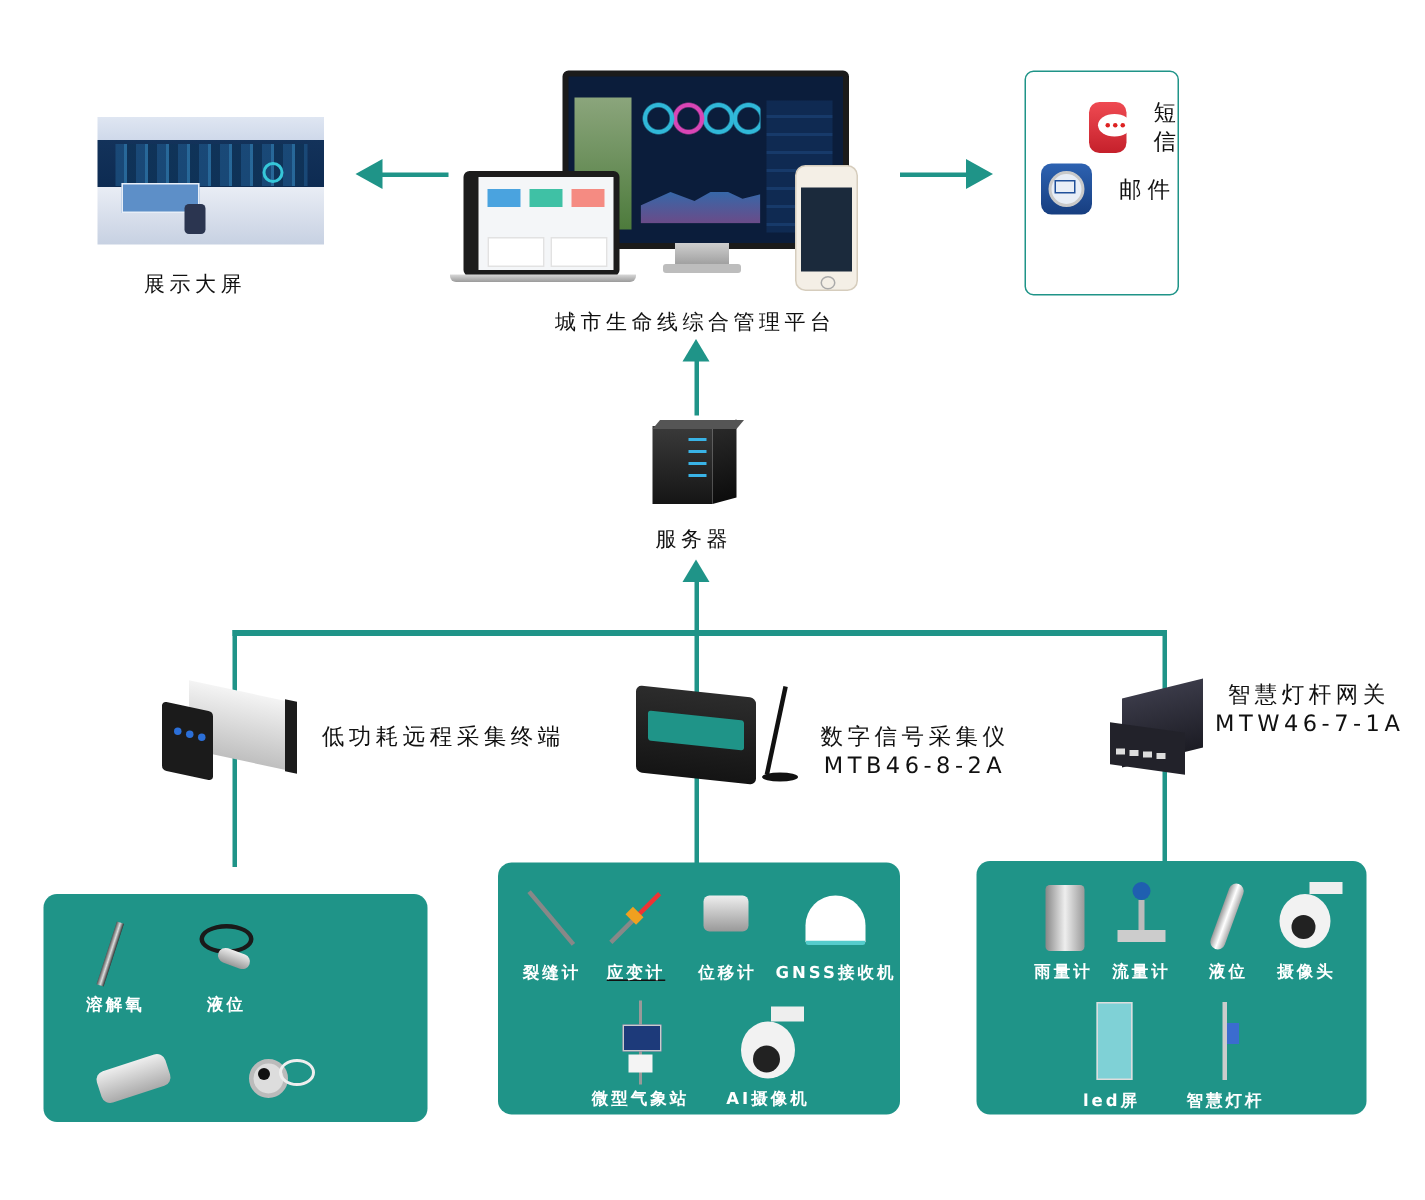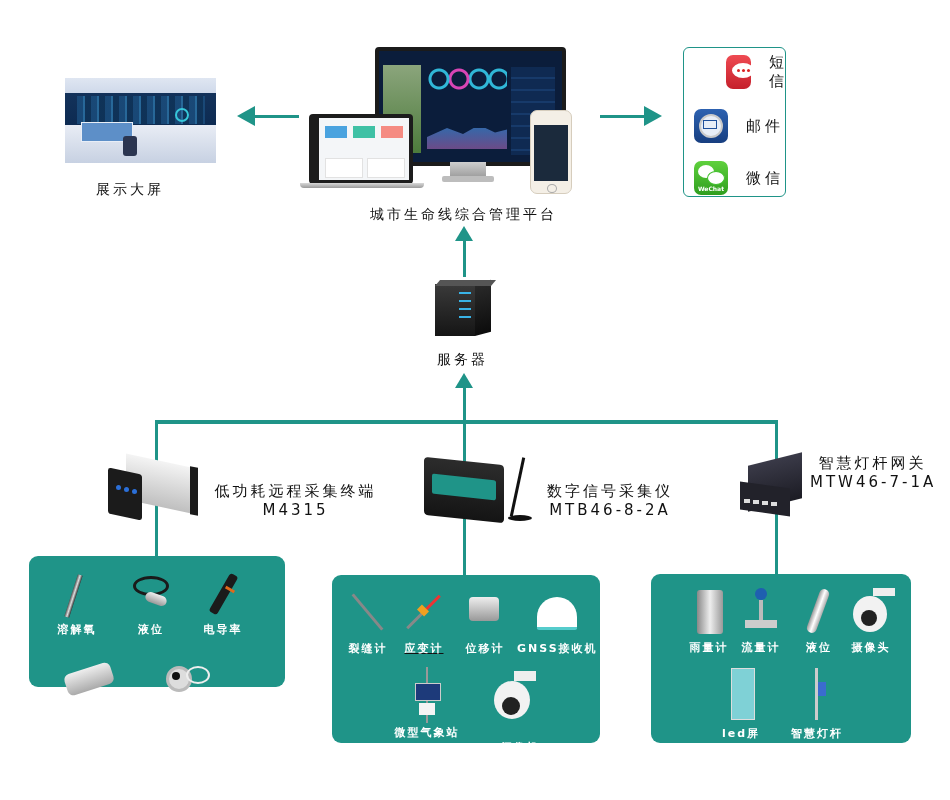--- a/index.html
+++ b/index.html
@@ -57,41 +57,33 @@
     <div class="abs" style="left:3px;top:14px;width:34px;height:56px;background:#1b2a3c"></div>
     <div class="abs" style="left:16px;top:73px;width:8px;height:7px;border:1px solid #aaa;border-radius:50%"></div>
   </div>
 </div>
 <div class="label" style="left:370px;top:206px;">城市生命线综合管理平台</div>
 
 <div class="line" style="left:600px;top:115px;width:46px;height:3px;"></div>
 <div class="abs" style="left:644px;top:106px;width:0;height:0;border-top:10px solid transparent;border-bottom:10px solid transparent;border-left:18px solid #1f9488;"></div>
 
 <div class="notify-box">
-  <div class="notify-row" style="top:5px;margin-left:32px;">
+  <div class="notify-row" style="top:18px;margin-left:32px;">
     <div class="ic" style="background:linear-gradient(#ef4a52,#c5202b);">
       <div class="abs" style="left:6px;top:8px;width:22px;height:15px;background:#fff;border-radius:50%"></div>
       <div class="abs" style="left:11px;top:14px;width:3px;height:3px;border-radius:50%;background:#d22;box-shadow:5px 0 0 #d22,10px 0 0 #d22"></div>
     </div>
     <span class="tx">短信</span>
   </div>
   <div class="notify-row" style="top:61px;">
     <div class="ic" style="background:linear-gradient(#2d62b1,#173e80);">
       <div class="abs" style="left:5px;top:5px;width:20px;height:20px;border-radius:50%;border:2px solid #c9c9c9;background:#e8eef7"></div>
       <div class="abs" style="left:9px;top:11px;width:14px;height:9px;border:1.5px solid #1f4f9a;box-sizing:border-box"></div>
     </div>
     <span class="tx">邮件</span>
-  </div>
-  <div class="notify-row" style="top:113px;">
-    <div class="ic" style="background:linear-gradient(#5fd13d,#2f9e1e);">
-      <div class="abs" style="left:4px;top:4px;width:16px;height:13px;background:#fff;border-radius:50%"></div>
-      <div class="abs" style="left:13px;top:10px;width:16px;height:12px;background:#fff;border-radius:50%;border:1px solid #3fbf2b"></div>
-      <div class="abs" style="left:0;top:24px;width:34px;text-align:center;font-size:6px;color:#fff;font-weight:bold;">WeChat</div>
-    </div>
-    <span class="tx">微信</span>
   </div>
 </div>
 
 <div class="line" style="left:463px;top:240px;width:3px;height:37px;"></div>
 <div class="abs" style="left:455px;top:226px;width:0;height:0;border-left:9px solid transparent;border-right:9px solid transparent;border-bottom:15px solid #1f9488;"></div>
 <div class="abs" style="left:435px;top:280px;width:58px;height:60px;">
   <div class="abs" style="left:0;top:4px;width:40px;height:52px;background:linear-gradient(#3a3a3a,#151515);"></div>
   <div class="abs" style="left:40px;top:4px;width:16px;height:52px;background:linear-gradient(#2a2a2a,#0c0c0c);transform:skewY(-15deg);transform-origin:left top"></div>
   <div class="abs" style="left:0;top:0;width:56px;height:6px;background:#555;transform:skewX(-40deg);transform-origin:left bottom"></div>
   <div class="abs" style="left:24px;top:12px;width:12px;height:2px;background:#39b3e6;box-shadow:0 8px 0 #39b3e6,0 16px 0 #39b3e6,0 24px 0 #39b3e6"></div>
@@ -106,21 +98,20 @@
 <div class="line" style="left:775px;top:420px;width:3px;height:158px;"></div>
 
 <div class="abs" style="left:108px;top:455px;width:100px;height:70px;">
   <div class="abs" style="left:18px;top:6px;width:70px;height:46px;background:linear-gradient(#f4f4f4,#bfbfbf);transform:skewY(12deg);"></div>
   <div class="abs" style="left:0;top:16px;width:34px;height:46px;background:#1b1b1b;transform:skewY(12deg);border-radius:3px"></div>
   <div class="abs" style="left:8px;top:30px;width:5px;height:5px;background:#2b6fd8;border-radius:50%;box-shadow:8px 2px 0 #2b6fd8,16px 4px 0 #2b6fd8"></div>
   <div class="abs" style="left:82px;top:12px;width:8px;height:48px;background:#1b1b1b;transform:skewY(12deg)"></div>
 </div>
 <div class="dev-label" style="left:208px;top:482px;width:175px;">
   <div>低功耗远程采集终端</div>
-  <div>M4315</div>
 </div>
 
 <div class="abs" style="left:420px;top:455px;width:125px;height:75px;">
   <div class="abs" style="left:4px;top:6px;width:80px;height:58px;background:linear-gradient(#2c2c2c,#141414);border-radius:4px;transform:skewY(6deg)"></div>
   <div class="abs" style="left:12px;top:22px;width:64px;height:20px;background:#1f9488;border-radius:2px;transform:skewY(6deg)"></div>
   <div class="abs" style="left:96px;top:2px;width:3px;height:60px;background:#111;transform:rotate(12deg)"></div>
   <div class="abs" style="left:88px;top:60px;width:24px;height:6px;background:#111;border-radius:50%"></div>
 </div>
 <div class="dev-label" style="left:545px;top:482px;width:130px;">
   <div>数字信号采集仪</div>
@@ -130,40 +121,33 @@
 <div class="abs" style="left:740px;top:455px;width:70px;height:65px;">
   <div class="abs" style="left:8px;top:4px;width:54px;height:46px;background:linear-gradient(#3a3a48,#1c1c24);transform:skewY(-14deg)"></div>
   <div class="abs" style="left:0;top:30px;width:50px;height:28px;background:#22222a;transform:skewY(8deg)"></div>
   <div class="abs" style="left:4px;top:44px;width:6px;height:4px;background:#ddd;box-shadow:9px 1px 0 #ddd,18px 2px 0 #ddd,27px 3px 0 #ddd"></div>
 </div>
 <div class="dev-label" style="left:810px;top:454px;width:125px;">
   <div>智慧灯杆网关</div>
   <div>MTW46-7-1A</div>
 </div>
 
-<div class="panel" style="left:29px;top:556px;width:256px;height:131px;">
+<div class="panel" style="left:29px;top:596px;width:256px;height:152px;">
   <div class="item" style="left:8px;top:14px;">
     <div class="pic">
         <div class="abs" style="left:22px;top:4px;width:5px;height:44px;background:linear-gradient(90deg,#555,#ddd,#333);transform:rotate(18deg)"></div>
       </div>
     <div class="cap">溶解氧</div>
   </div>
   <div class="item" style="left:82px;top:14px;">
     <div class="pic">
         <div class="abs" style="left:10px;top:6px;width:30px;height:14px;border:3px solid #1a1a1a;border-radius:50%"></div>
         <div class="abs" style="left:22px;top:24px;width:22px;height:10px;background:linear-gradient(#eee,#999);border-radius:5px;transform:rotate(20deg)"></div>
       </div>
     <div class="cap">液位</div>
-  </div>
-  <div class="item" style="left:154px;top:14px;">
-    <div class="pic">
-        <div class="abs" style="left:24px;top:2px;width:9px;height:44px;background:#1b1b1b;transform:rotate(30deg);border-radius:3px"></div>
-        <div class="abs" style="left:30px;top:18px;width:10px;height:3px;background:#e06a1b;transform:rotate(30deg)"></div>
-      </div>
-    <div class="cap">电导率</div>
   </div>
   <div class="item" style="left:22px;top:100px;">
     <div class="pic">
         <div class="abs" style="left:2px;top:12px;width:48px;height:22px;background:linear-gradient(#eee,#aaa);border-radius:6px;transform:rotate(-18deg)"></div>
       </div>
     <div class="cap">流量计</div>
   </div>
   <div class="item" style="left:115px;top:100px;">
     <div class="pic">
         <div class="abs" style="left:10px;top:10px;width:20px;height:20px;background:#ddd;border-radius:50%;border:3px solid #bbb"></div>
@@ -207,21 +191,21 @@
         <div class="abs" style="left:8px;top:8px;width:40px;height:30px;background:#fff;border-radius:20px 20px 2px 2px;border-bottom:3px solid #5cc"></div>
       </div>
     <div class="cap">GNSS接收机</div>
   </div>
   <div class="item" style="left:140px;top:92px;">
     <div class="pic" style="height:56px">
         <div class="abs" style="left:10px;top:14px;width:36px;height:38px;background:#f2f2f2;border-radius:50%"></div>
         <div class="abs" style="left:18px;top:30px;width:18px;height:18px;background:#222;border-radius:50%"></div>
         <div class="abs" style="left:30px;top:4px;width:22px;height:10px;background:#eee"></div>
       </div>
-    <div class="cap" style="margin-top:17px">AI摄像机</div>
+    <div class="cap" style="margin-top:2px">AI摄像机</div>
   </div>
 </div>
 
 <div class="panel" style="left:651px;top:574px;width:260px;height:169px;">
   <div class="item" style="left:18px;top:14px;">
     <div class="pic">
         <div class="abs" style="left:16px;top:2px;width:26px;height:44px;background:linear-gradient(90deg,#888,#eee,#999);border-radius:3px"></div>
       </div>
     <div class="cap">雨量计</div>
   </div>

